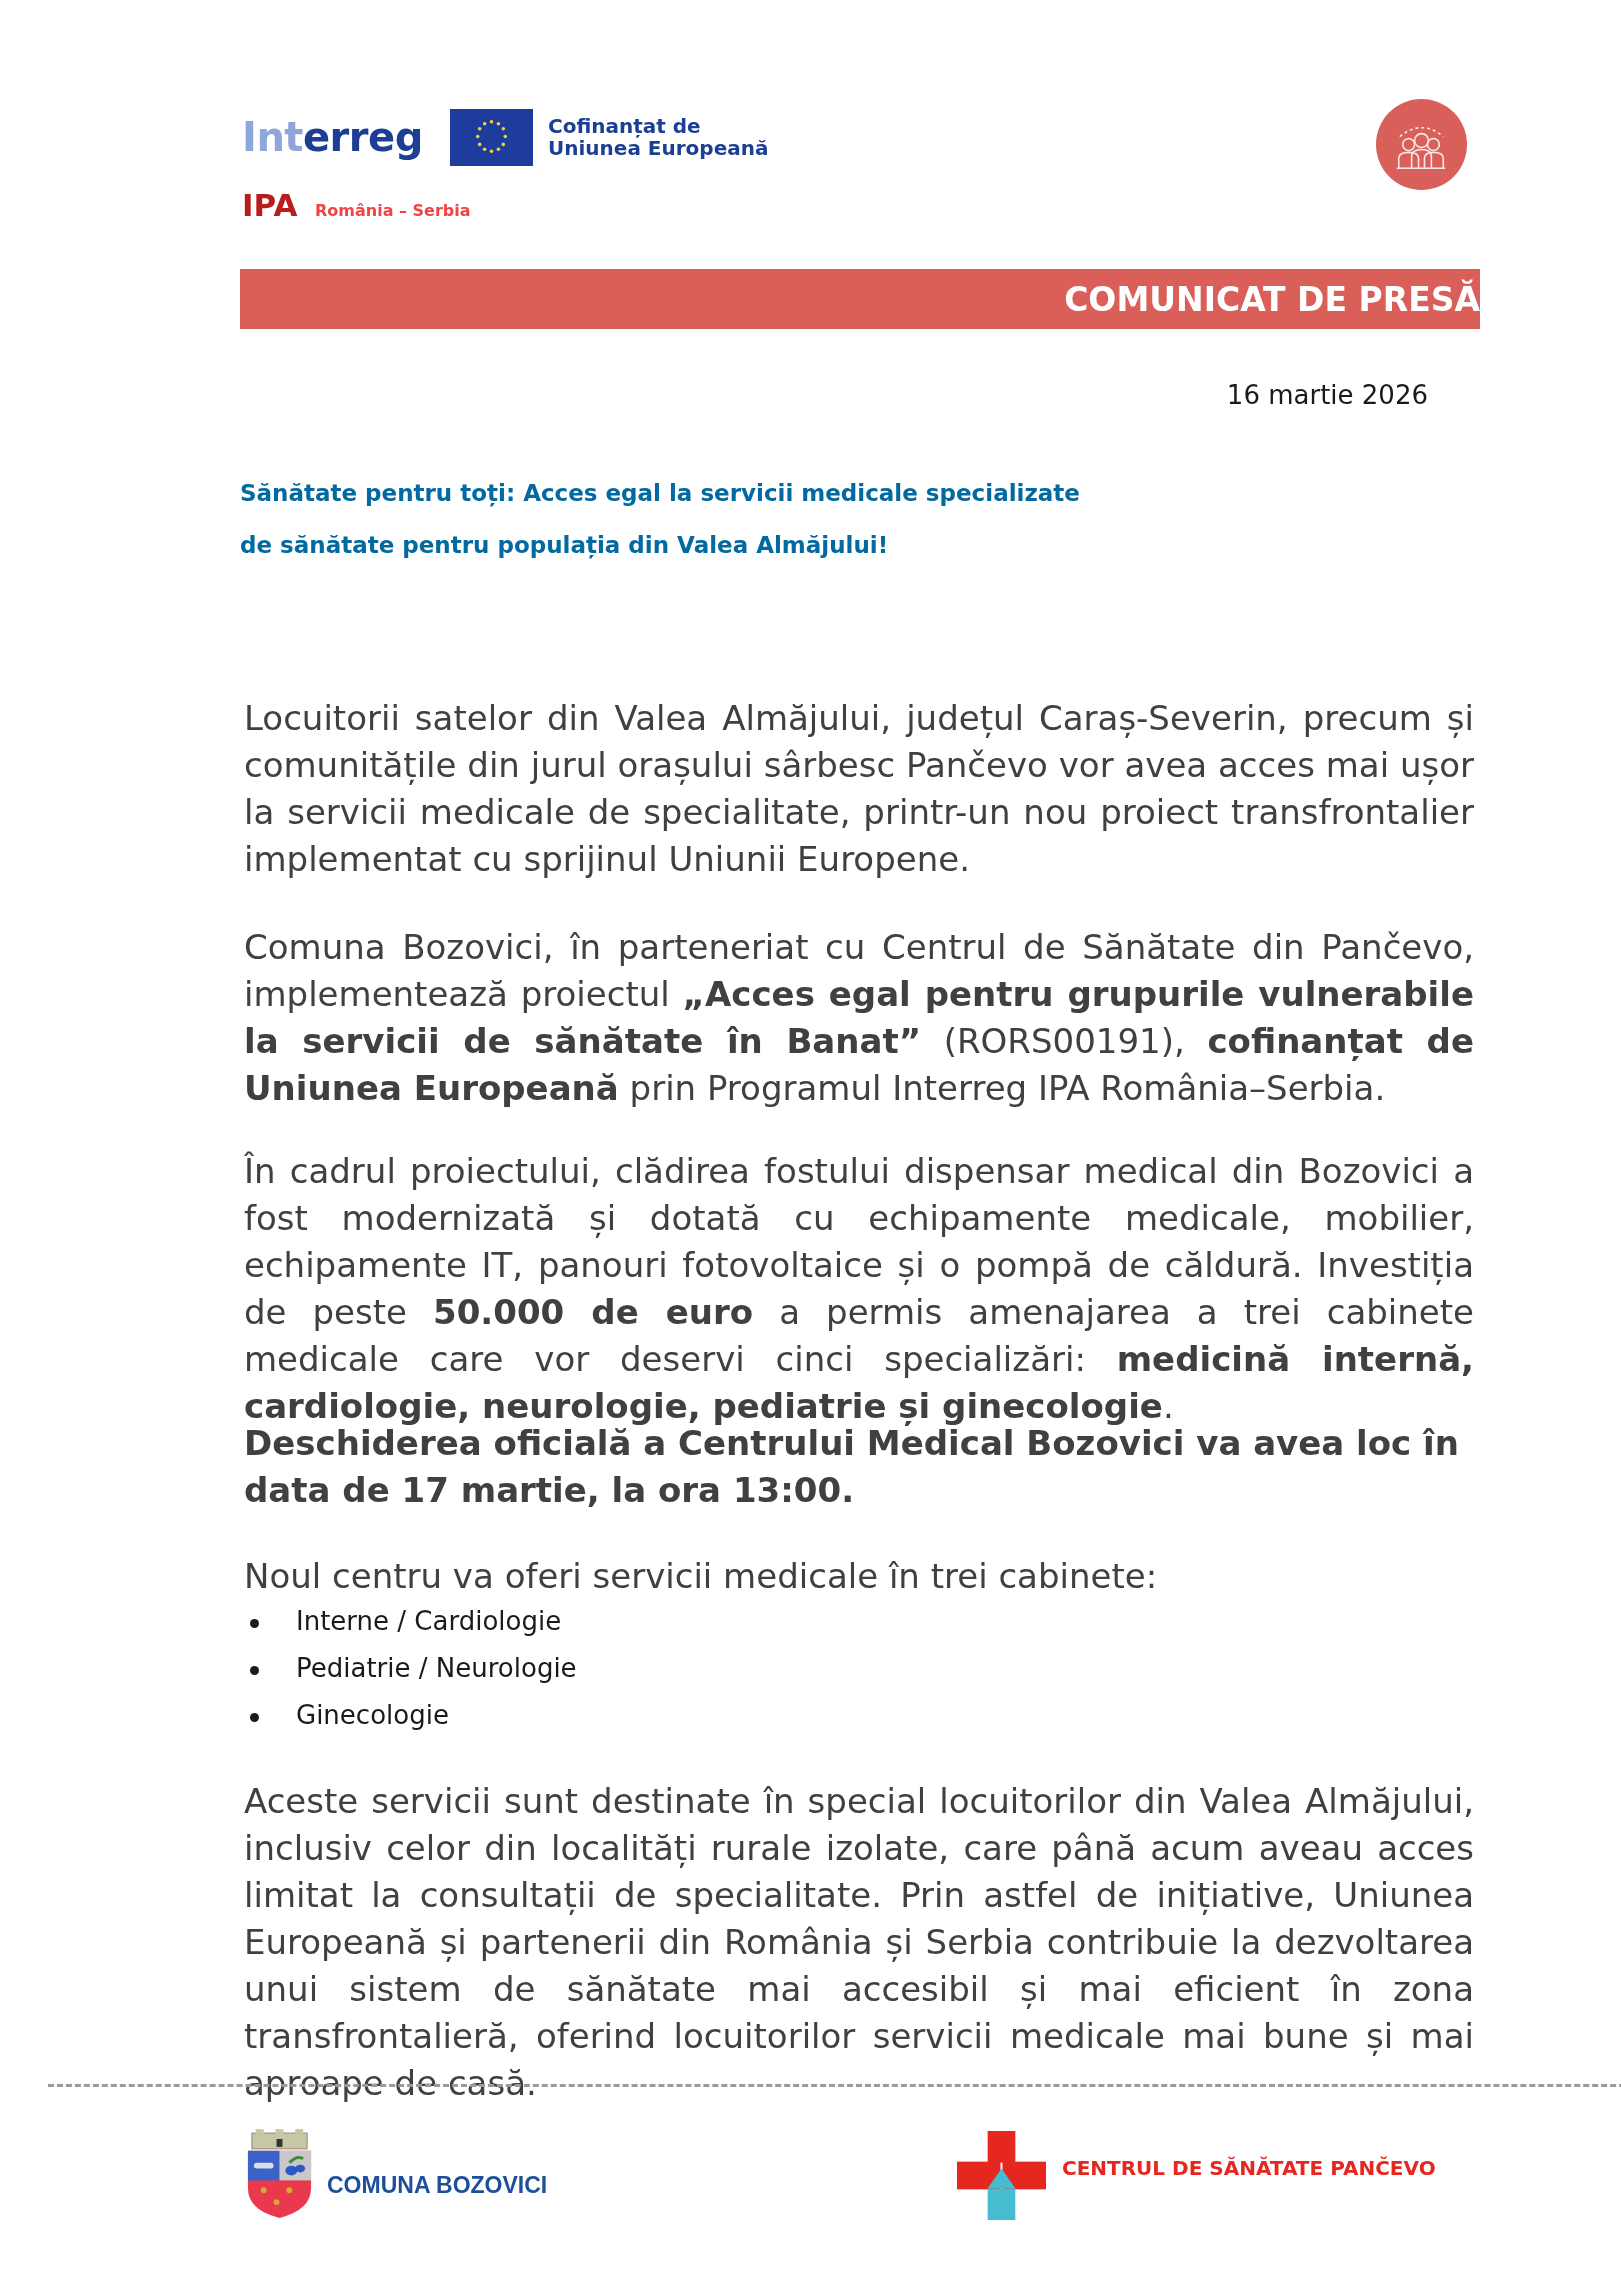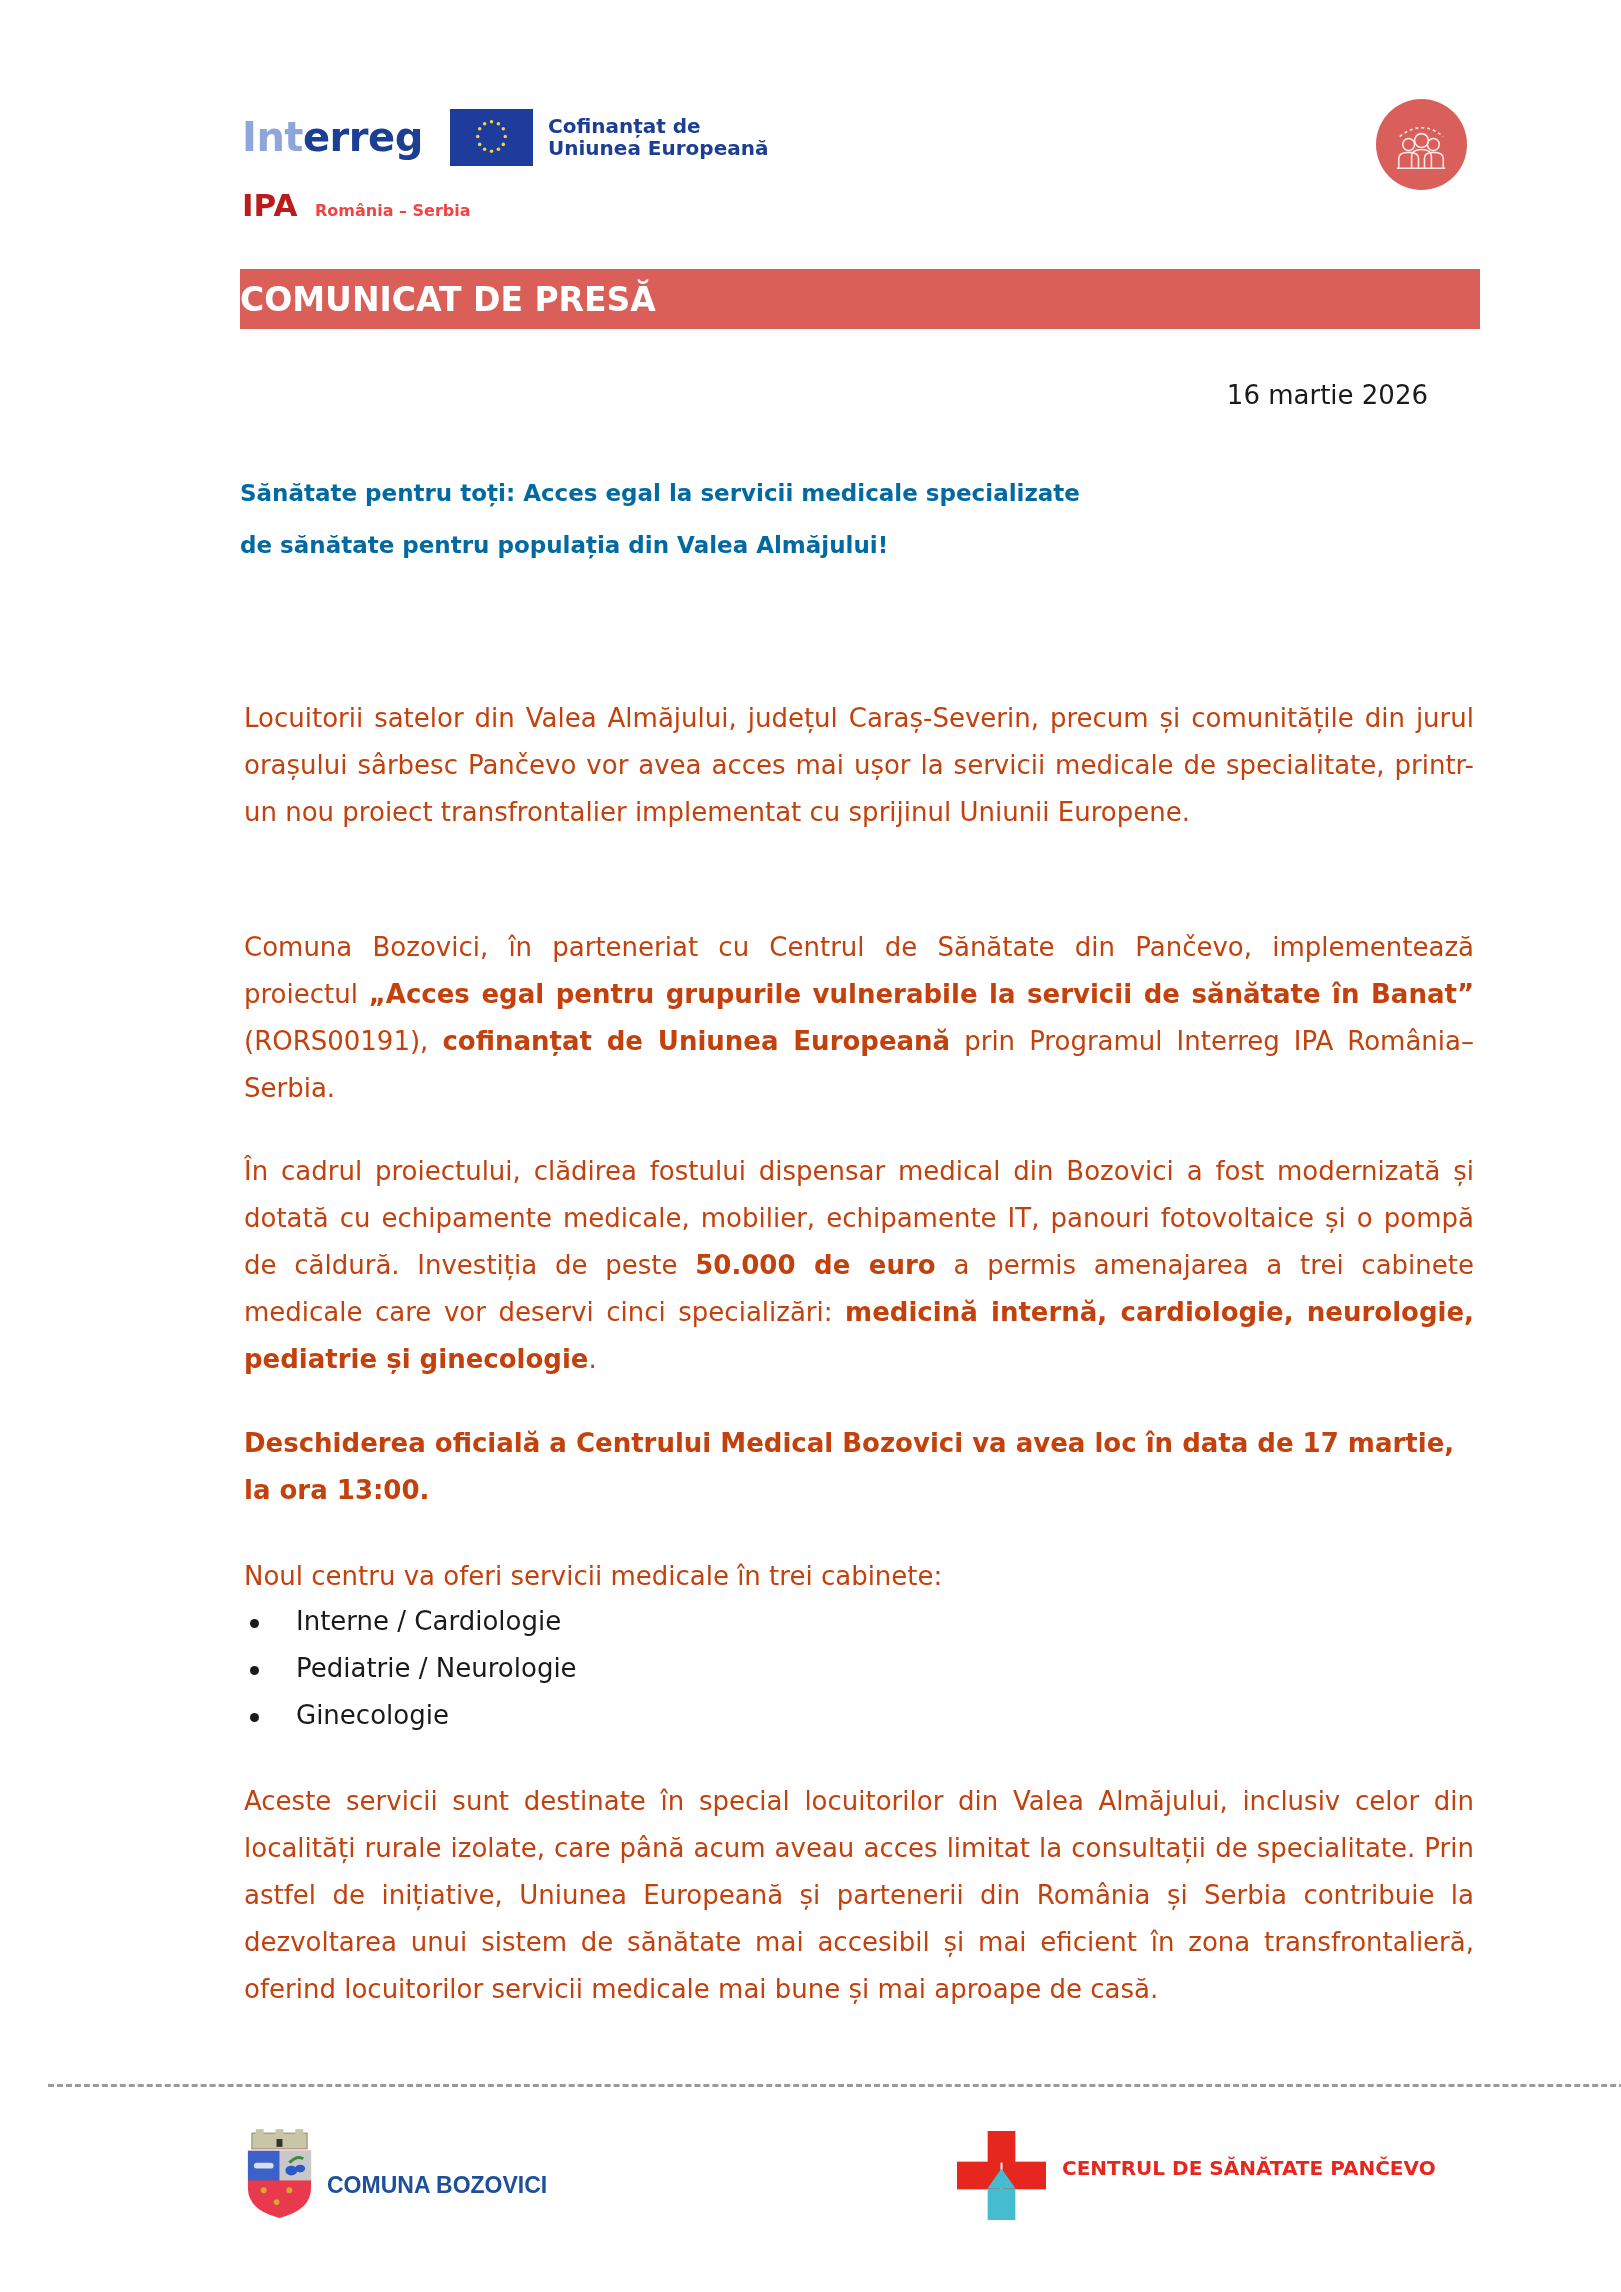--- a/index.html
+++ b/index.html
@@ -14,30 +14,30 @@
   .eu-flag { left: 402px; top: 109px; width: 83px; height: 57px; background: #1d3c9c; }
   .eu-flag svg { display: block; }
   .cofin { left: 500px; top: 115px; font-weight: bold; font-size: 20px; line-height: 22px; color: #1c3f94; }
   .ipa-word { left: 194px; top: 190px; font-weight: bold; font-size: 31px; color: #b91c1c; line-height: 1; }
   .rs-label { left: 267px; top: 201px; font-weight: bold; font-size: 16px; color: #ef4444; }
 
   .people-badge { left: 1328px; top: 99px; width: 91px; height: 91px; border-radius: 50%; background: #d9605a; }
 
   
   .banner { left: 192px; top: 269px; width: 1240px; height: 60px; background: #d95f58;
-            display: flex; align-items: center; justify-content: flex-start; }
+            display: flex; align-items: center; justify-content: flex-end; }
   .banner span { color: #ffffff; font-weight: bold; font-size: 33px; letter-spacing: 0; }
 
   .date { right: 194px; top: 380px; font-size: 26px; color: #1a1a1a; }
 
   .title { left: 192px; width: 1240px; top: 467px; text-align: left; color: #0369a1;
            font-weight: bold; font-size: 23px; line-height: 52px; }
 
-  .body-text { left: 196px; width: 1230px; font-size: 26px; line-height: 47px;
-               text-align: justify; color: #c2410c; }
+  .body-text { left: 196px; width: 1230px; font-size: 34px; line-height: 47px;
+               text-align: justify; color: #404040; }
   .body-text b { font-weight: bold; }
   .p1 { top: 695px; }
   .p2 { top: 924px; }
   .p3 { top: 1148px; }
   .p4 { top: 1420px; font-weight: bold; text-align: left; }
   .p5 { top: 1553px; text-align: left; }
   .list { left: 248px; top: 1598px; font-size: 26px; line-height: 47px; margin: 0; padding: 0; list-style: none; }
   .list li { position: relative; padding-left: 48px; }
   .list li::before { content: ""; position: absolute; left: 2px; top: 21px; width: 9px; height: 9px;
                      border-radius: 50%; background: #1a1a1a; }

